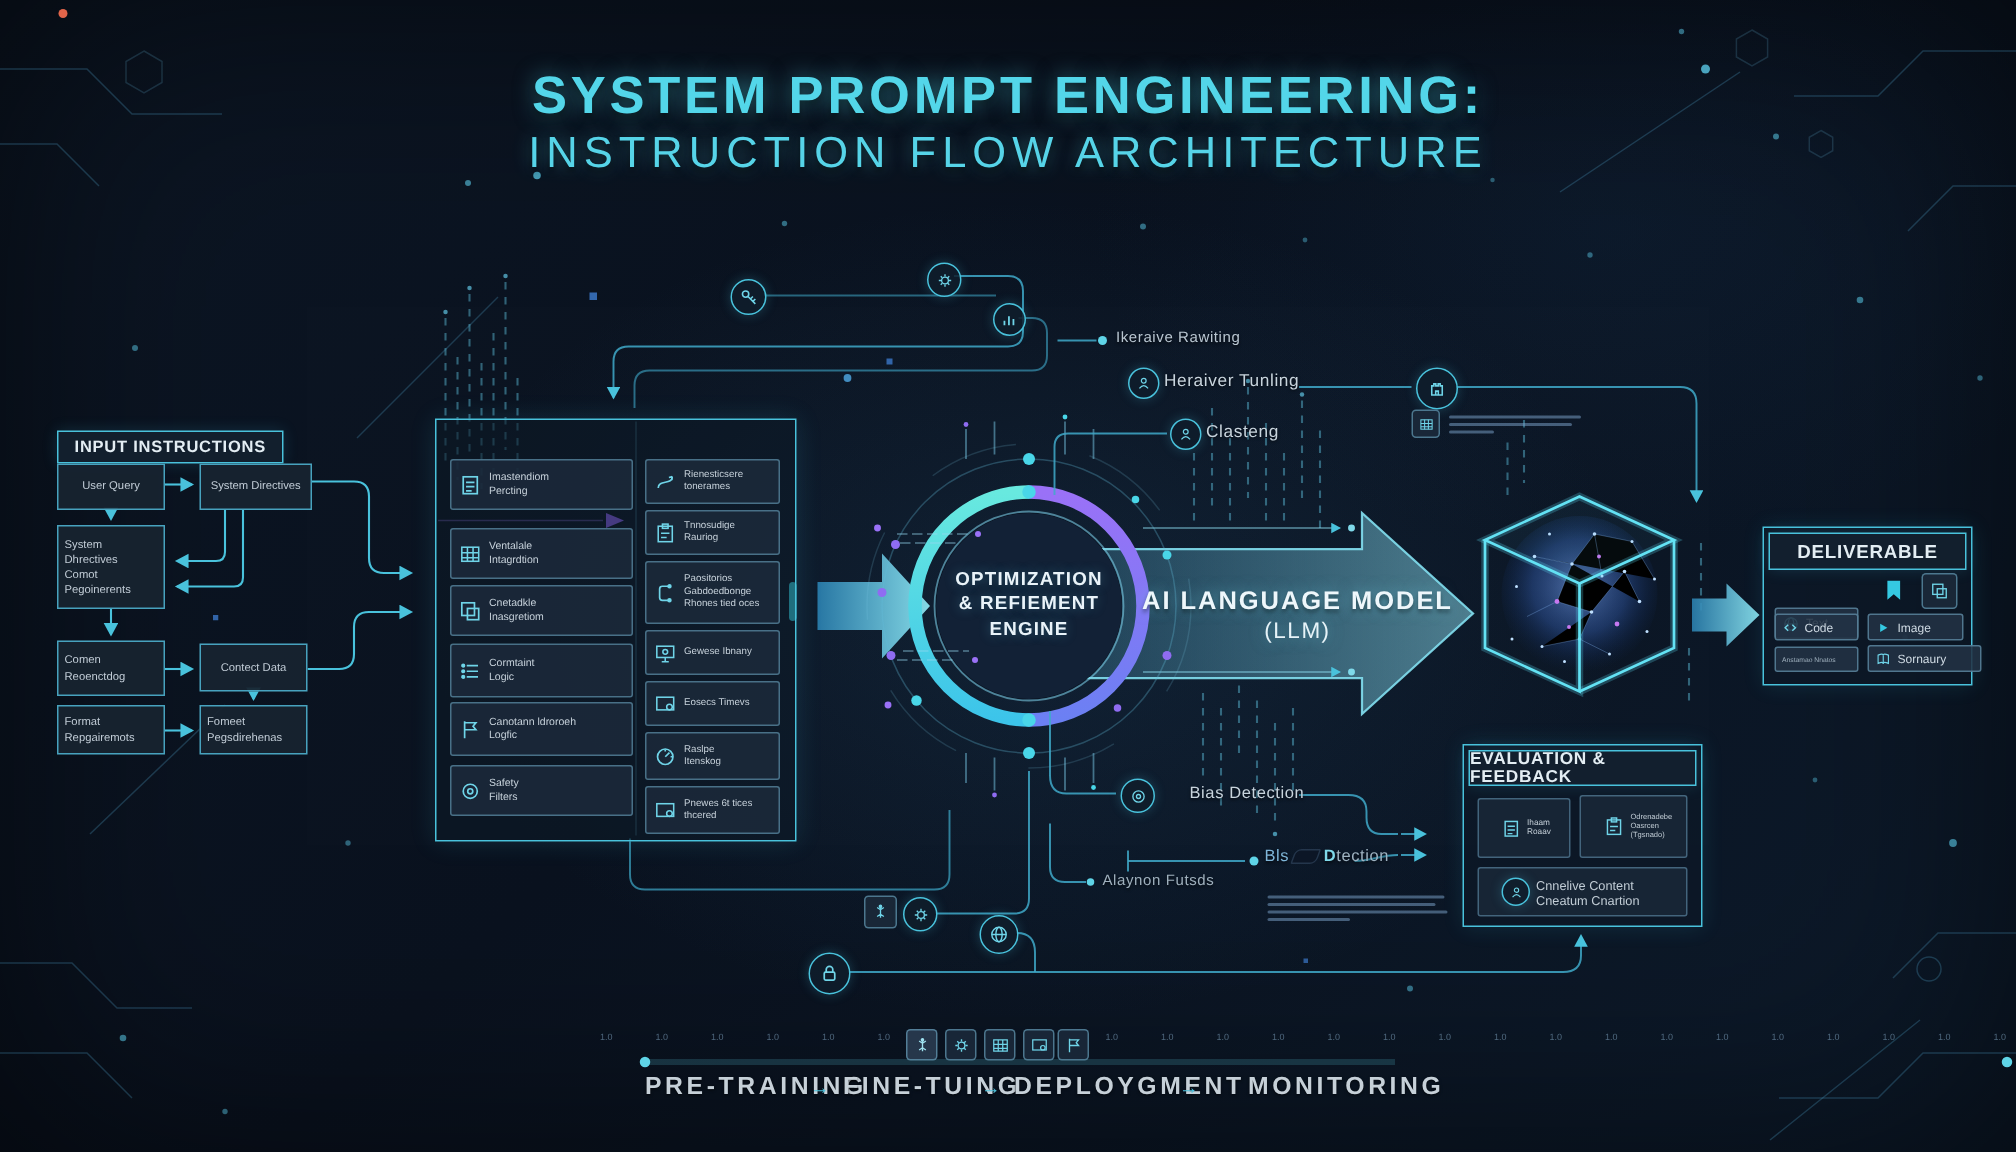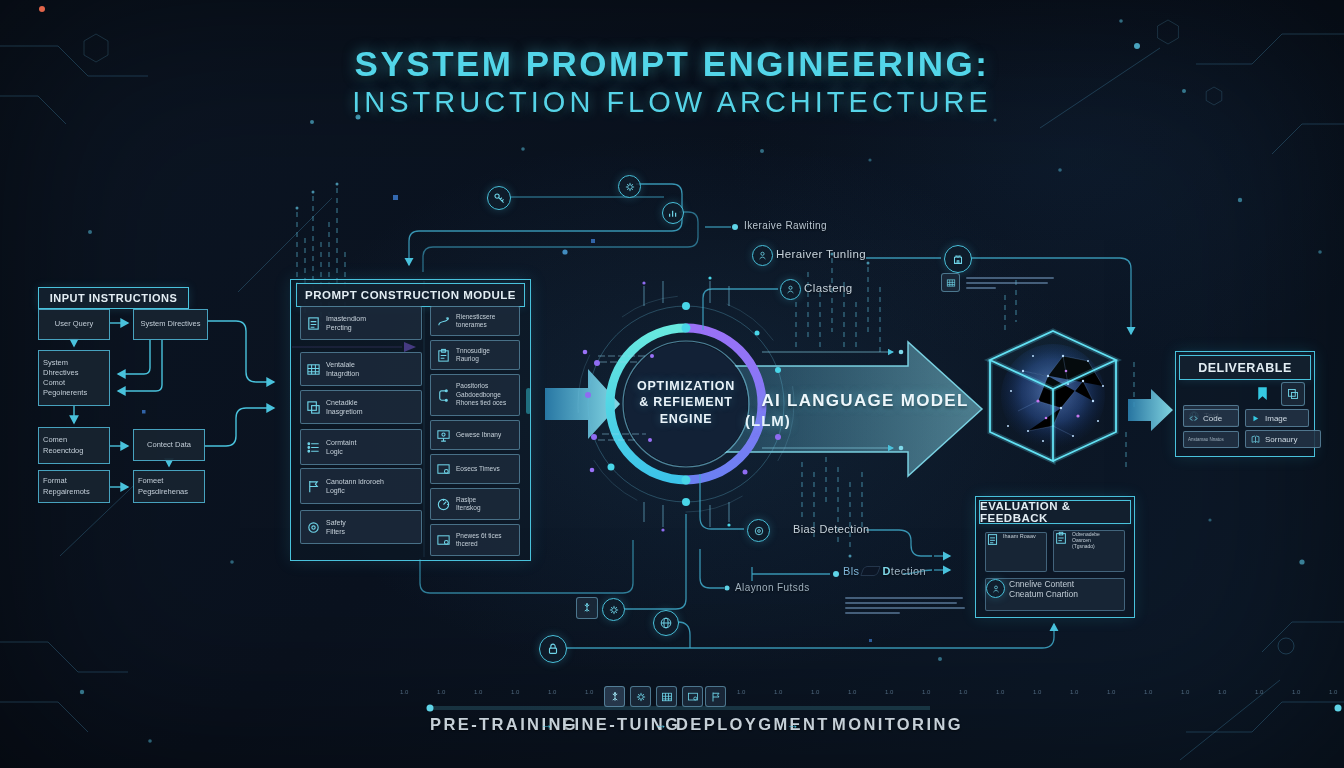--- a/index.html
+++ b/index.html
@@ -34,27 +34,27 @@
   .ic{width:15px;height:15px;flex:0 0 auto;color:#6fd4e8;}
   .icircle{border:1.2px solid #49c2dc;border-radius:50%;background:rgba(15,29,44,.85);color:#7fd9ea;
       display:flex;align-items:center;justify-content:center;box-shadow:0 0 8px rgba(70,195,225,.25);}
   .ichip{border:1px solid rgba(120,185,215,.55);border-radius:3px;background:rgba(27,41,58,.9);color:#7fd9ea;
       display:flex;align-items:center;justify-content:center;}
   .flabel{color:#c8d4dd;font-size:11px;letter-spacing:.4px;text-shadow:0 1px 2px rgba(0,0,0,.6);}
   .engine-text{text-align:center;color:#e9f3f9;font-weight:bold;font-size:12.5px;line-height:1.3;
       letter-spacing:.8px;white-space:pre-line;text-shadow:0 0 8px rgba(90,200,230,.35);}
   .llm1{text-align:center;color:#eef7fb;font-weight:bold;font-size:17px;letter-spacing:1.3px;
       text-shadow:0 0 10px rgba(120,220,240,.5),0 2px 3px rgba(0,0,0,.5);}
-  .llm2{text-align:left;color:#e6f3f8;font-weight:bold;font-size:15px;letter-spacing:1px;
+  .llm2{text-align:center;color:#e6f3f8;font-weight:normal;font-size:15px;letter-spacing:1px;
       text-shadow:0 0 10px rgba(120,220,240,.5);}
   .chip{border:1px solid rgba(130,190,220,.5);background:rgba(34,50,68,.88);border-radius:2px;color:#cfdae3;
       display:flex;align-items:center;gap:4px;padding:0 4px;box-sizing:border-box;font-size:8px;}
   .evframe{border:1.4px solid #49c2dc;background:rgba(13,25,39,.62);box-shadow:0 0 14px rgba(60,190,220,.14);}
   .evchip{border:1px solid rgba(120,180,210,.45);background:rgba(26,40,56,.85);border-radius:2px;color:#c2cdd6;
-      display:flex;gap:4px;padding:0 0;box-sizing:border-box;white-space:pre-line;}
+      display:flex;align-items:center;gap:4px;padding:0 15px;box-sizing:border-box;white-space:pre-line;}
   .tick{color:rgba(145,185,215,.5);font-size:6px;}
   .stage{color:#c6d0d8;font-weight:600;font-size:16.5px;letter-spacing:2.4px;text-shadow:0 1px 2px rgba(0,0,0,.6);}
   .starrow{color:#4fc3dd;font-size:13px;}
   .mbar{background:rgba(125,165,205,.5);height:2px;border-radius:1px;}
   .micro{font-size:4.5px;}
 </style>
 </head>
 <body>
 
 <div id="canvas">
@@ -507,21 +507,20 @@
 Pegoinerents</div>
 <div class="abs ui ibox" style="left:38px;top:427px;width:72px;height:37px">Comen
 Reoenctdog</div>
 <div class="abs ui ibox c" style="left:133px;top:429px;width:72px;height:32px">Contect Data</div>
 <div class="abs ui ibox" style="left:38px;top:470px;width:72px;height:33px">Format
 Repgairemots</div>
 <div class="abs ui ibox" style="left:133px;top:470px;width:72px;height:33px">Fomeet
 Pegsdirehenas</div>
 
 <div class="abs ui modframe" style="left:290px;top:279px;width:239px;height:280px"></div>
-<div class="abs ui hdrbox" style="left:296px;top:283px;width:227px;height:22px;font-size:11.5px">PROMPT CONSTRUCTION MODULE</div>
 
 <div class="abs ui mitem" style="left:300px;top:306px;width:122px;height:34px">
   <svg class="ic">
         <use href="#sym-doc"></use>
       </svg>
   <span class="ml">Imastendiom
 Percting</span>
     </div>
 <div class="abs ui mitem" style="left:300px;top:352px;width:122px;height:34px">
   <svg class="ic">

